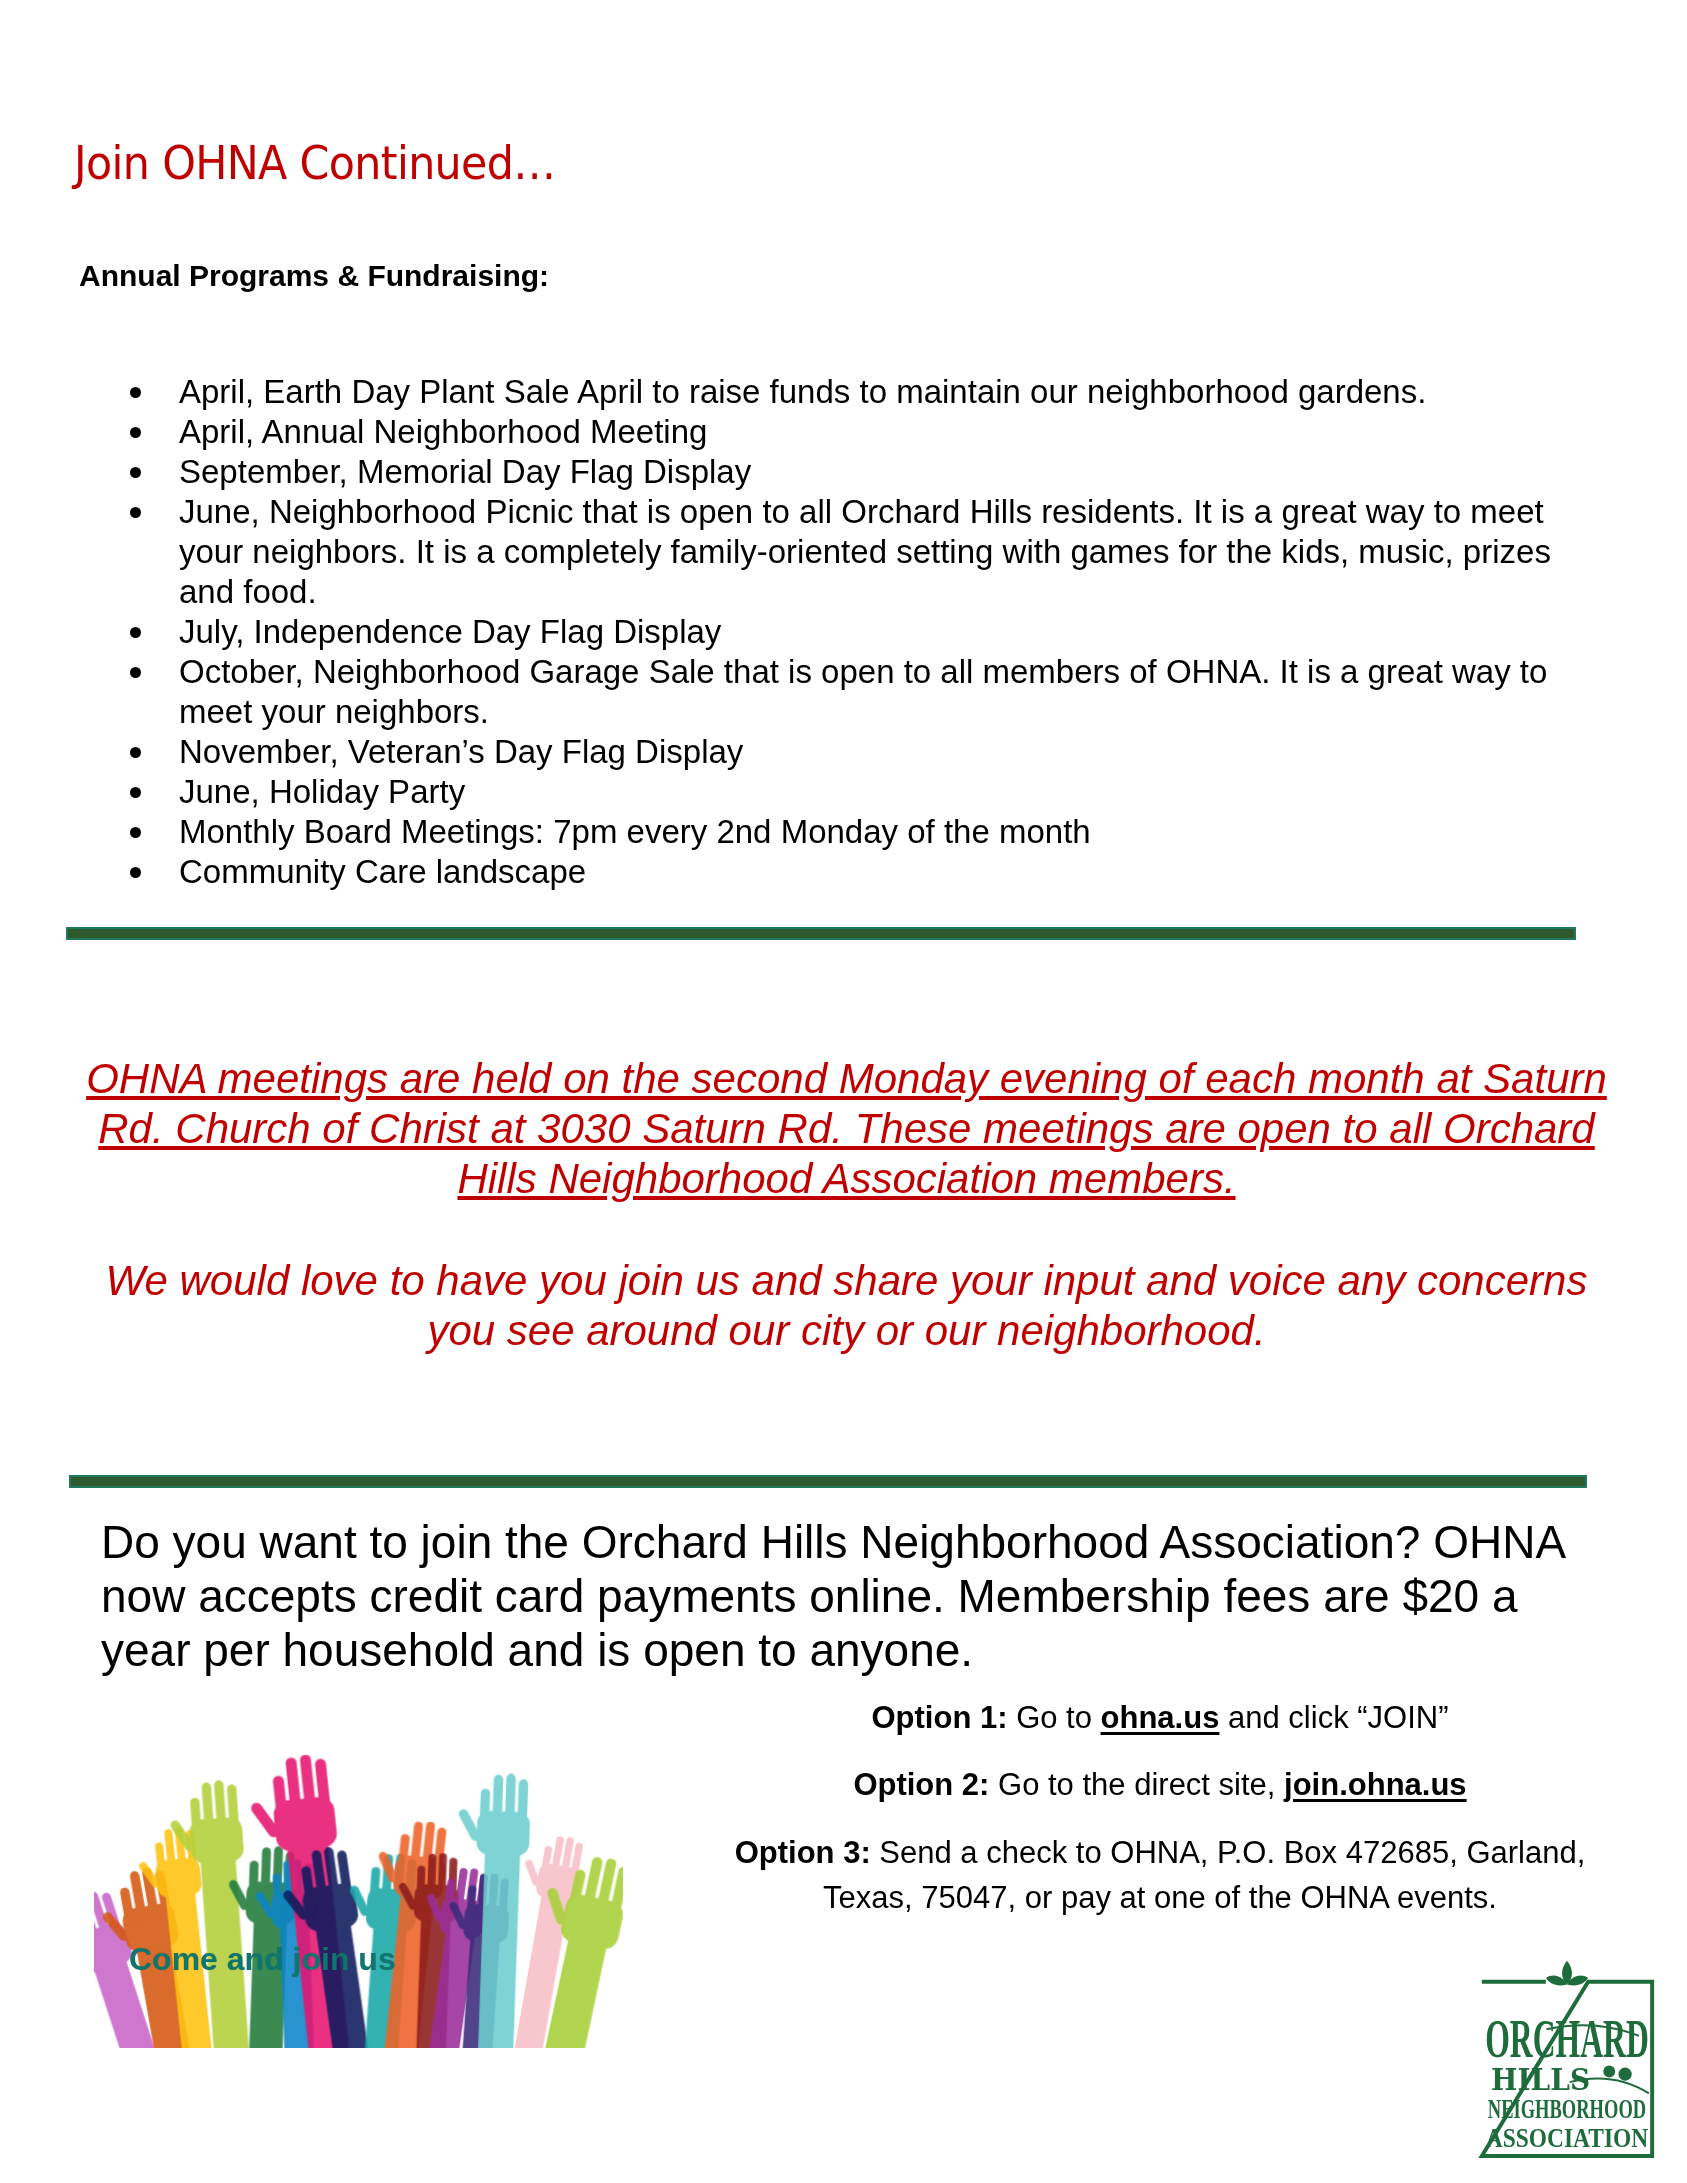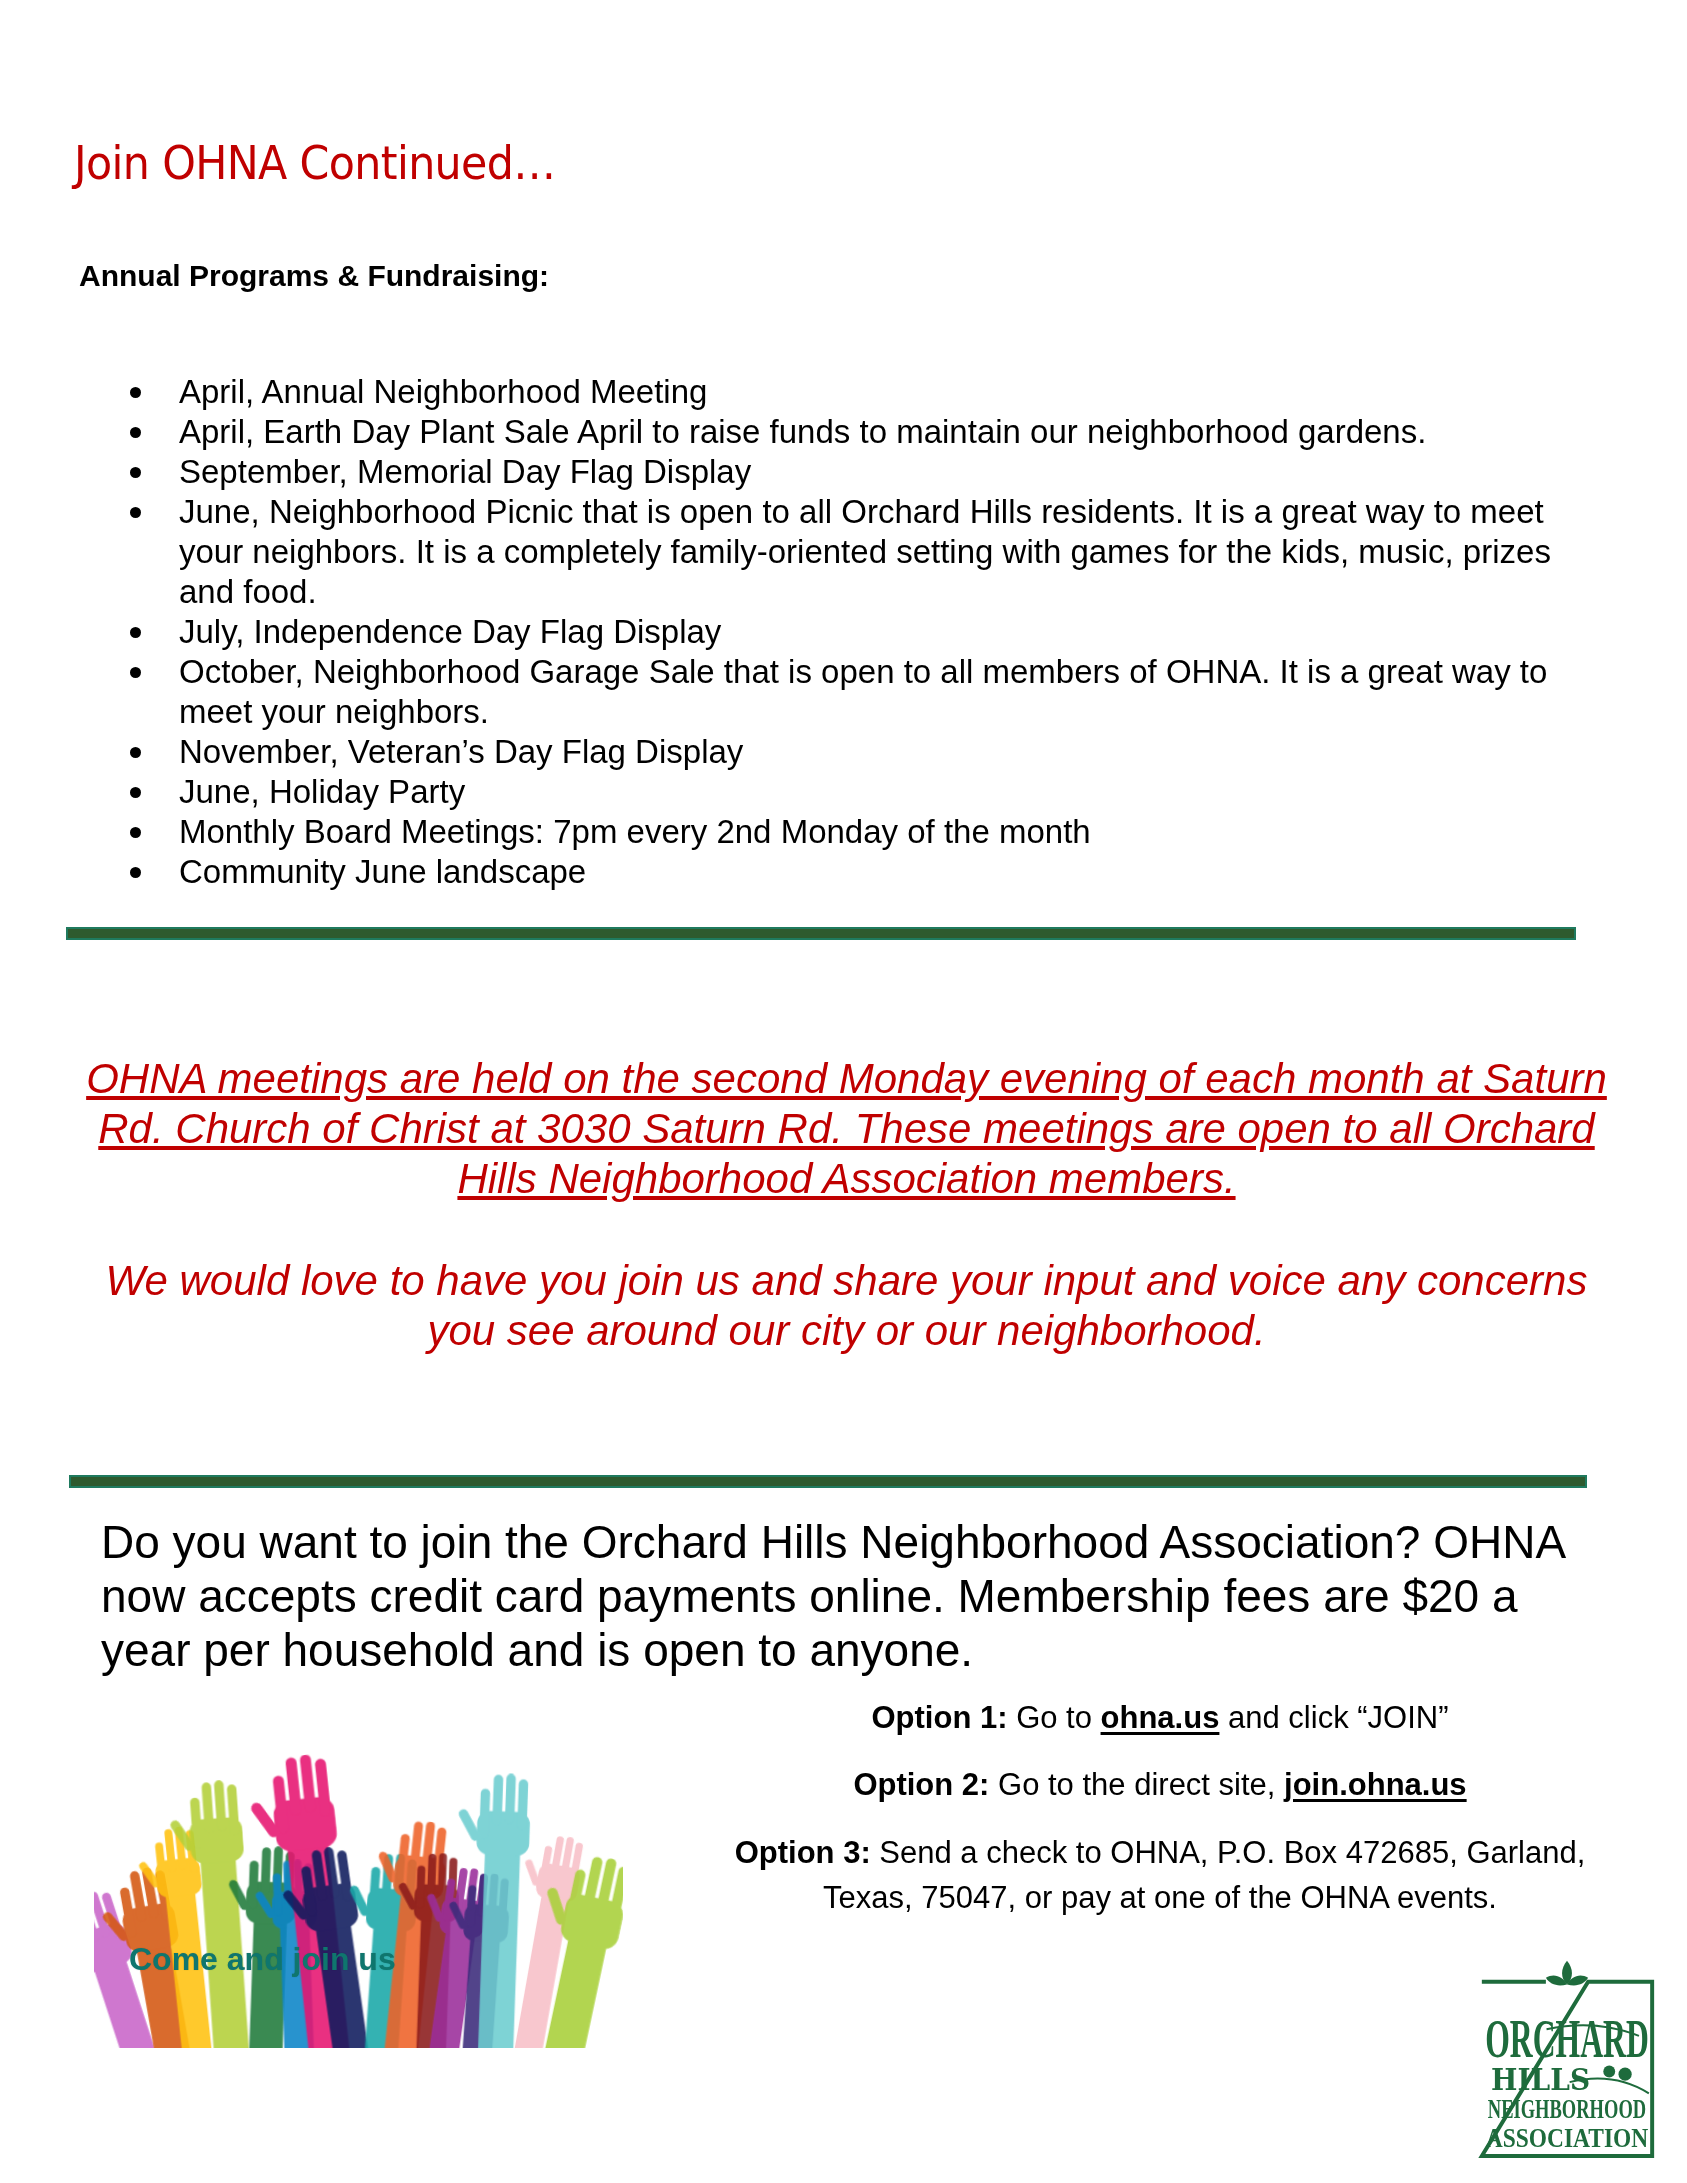--- a/index.html
+++ b/index.html
@@ -41,30 +41,30 @@
 
   #logo { left: 1477px; top: 1958px; width: 180px; height: 202px; }
 </style>
 </head>
 <body>
 
 <h1 id="title" class="abs">Join OHNA Continued…</h1>
 <h2 id="subheading" class="abs">Annual Programs &amp; Fundraising:</h2>
 
 <ul id="program-list" class="abs">
+  <li><span class="bullet"></span><span>April, Earth Day Plant Sale April to raise funds to maintain our neighborhood gardens.</span></li>
   <li><span class="bullet"></span><span>April, Annual Neighborhood Meeting</span></li>
-  <li><span class="bullet"></span><span>April, Earth Day Plant Sale April to raise funds to maintain our neighborhood gardens.</span></li>
   <li><span class="bullet"></span><span>September, Memorial Day Flag Display</span></li>
   <li><span class="bullet"></span><span>June, Neighborhood Picnic that is open to all Orchard Hills residents. It is a great way to meet your neighbors. It is a completely family-oriented setting with games for the kids, music, prizes and food.</span></li>
   <li><span class="bullet"></span><span>July, Independence Day Flag Display</span></li>
   <li><span class="bullet"></span><span>October, Neighborhood Garage Sale that is open to all members of OHNA. It is a great way to meet your neighbors.</span></li>
   <li><span class="bullet"></span><span>November, Veteran’s Day Flag Display</span></li>
   <li><span class="bullet"></span><span>June, Holiday Party</span></li>
   <li><span class="bullet"></span><span>Monthly Board Meetings: 7pm every 2nd Monday of the month</span></li>
-  <li><span class="bullet"></span><span>Community June landscape</span></li>
+  <li><span class="bullet"></span><span>Community Care landscape</span></li>
 </ul>
 
 <div id="divider-1" class="abs divider"></div>
 
 <p id="meetings-text" class="abs red-block">OHNA meetings are held on the second Monday evening of each month at Saturn Rd. Church of Christ at 3030 Saturn Rd. These meetings are open to all Orchard Hills Neighborhood Association members.</p>
 <p id="invite-text" class="abs red-block">We would love to have you join us and share your input and voice any concerns you see around our city or our neighborhood.</p>
 
 <div id="divider-2" class="abs divider"></div>
 
 <p id="membership-text" class="abs">Do you want to join the Orchard Hills Neighborhood Association? OHNA now accepts credit card payments online. Membership fees are $20 a year per household and is open to anyone.</p>

